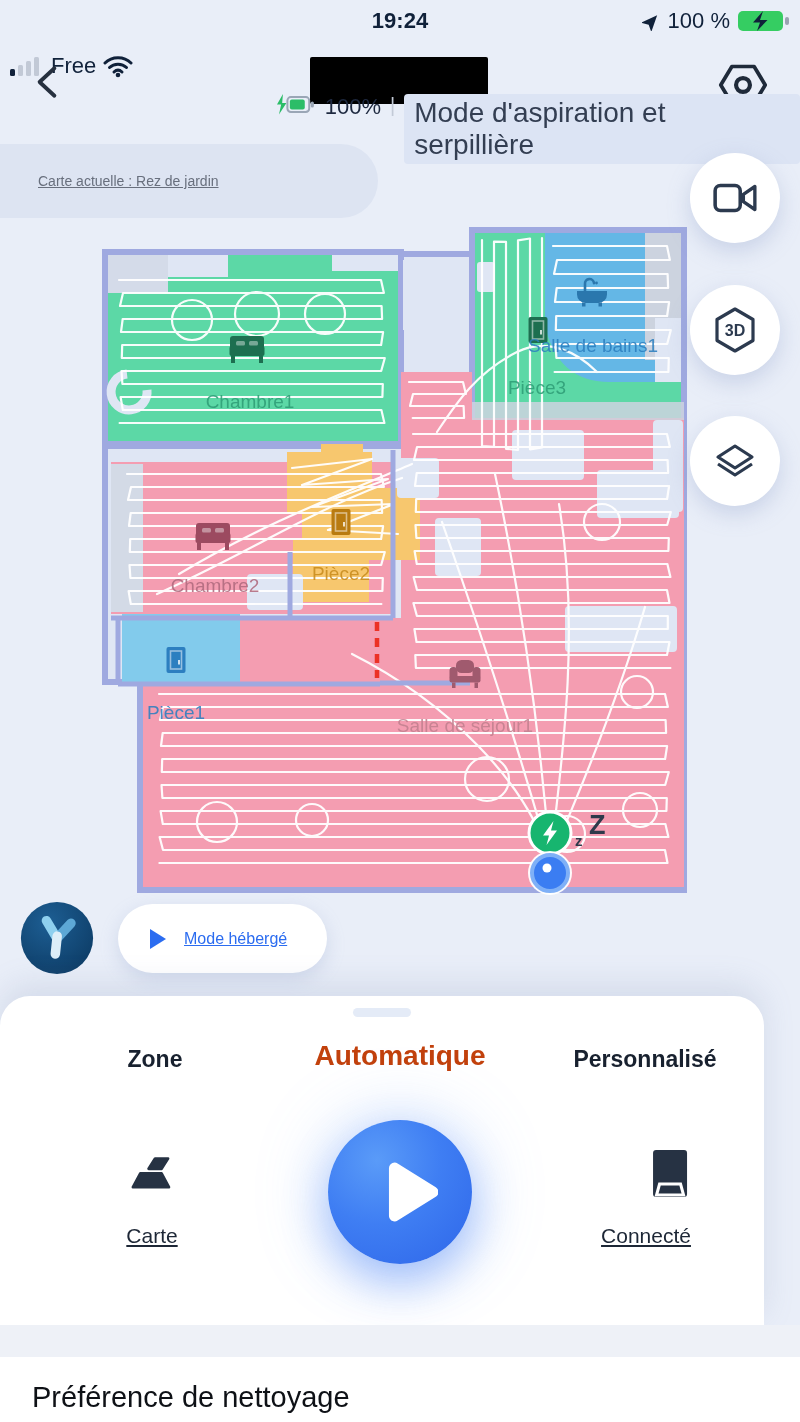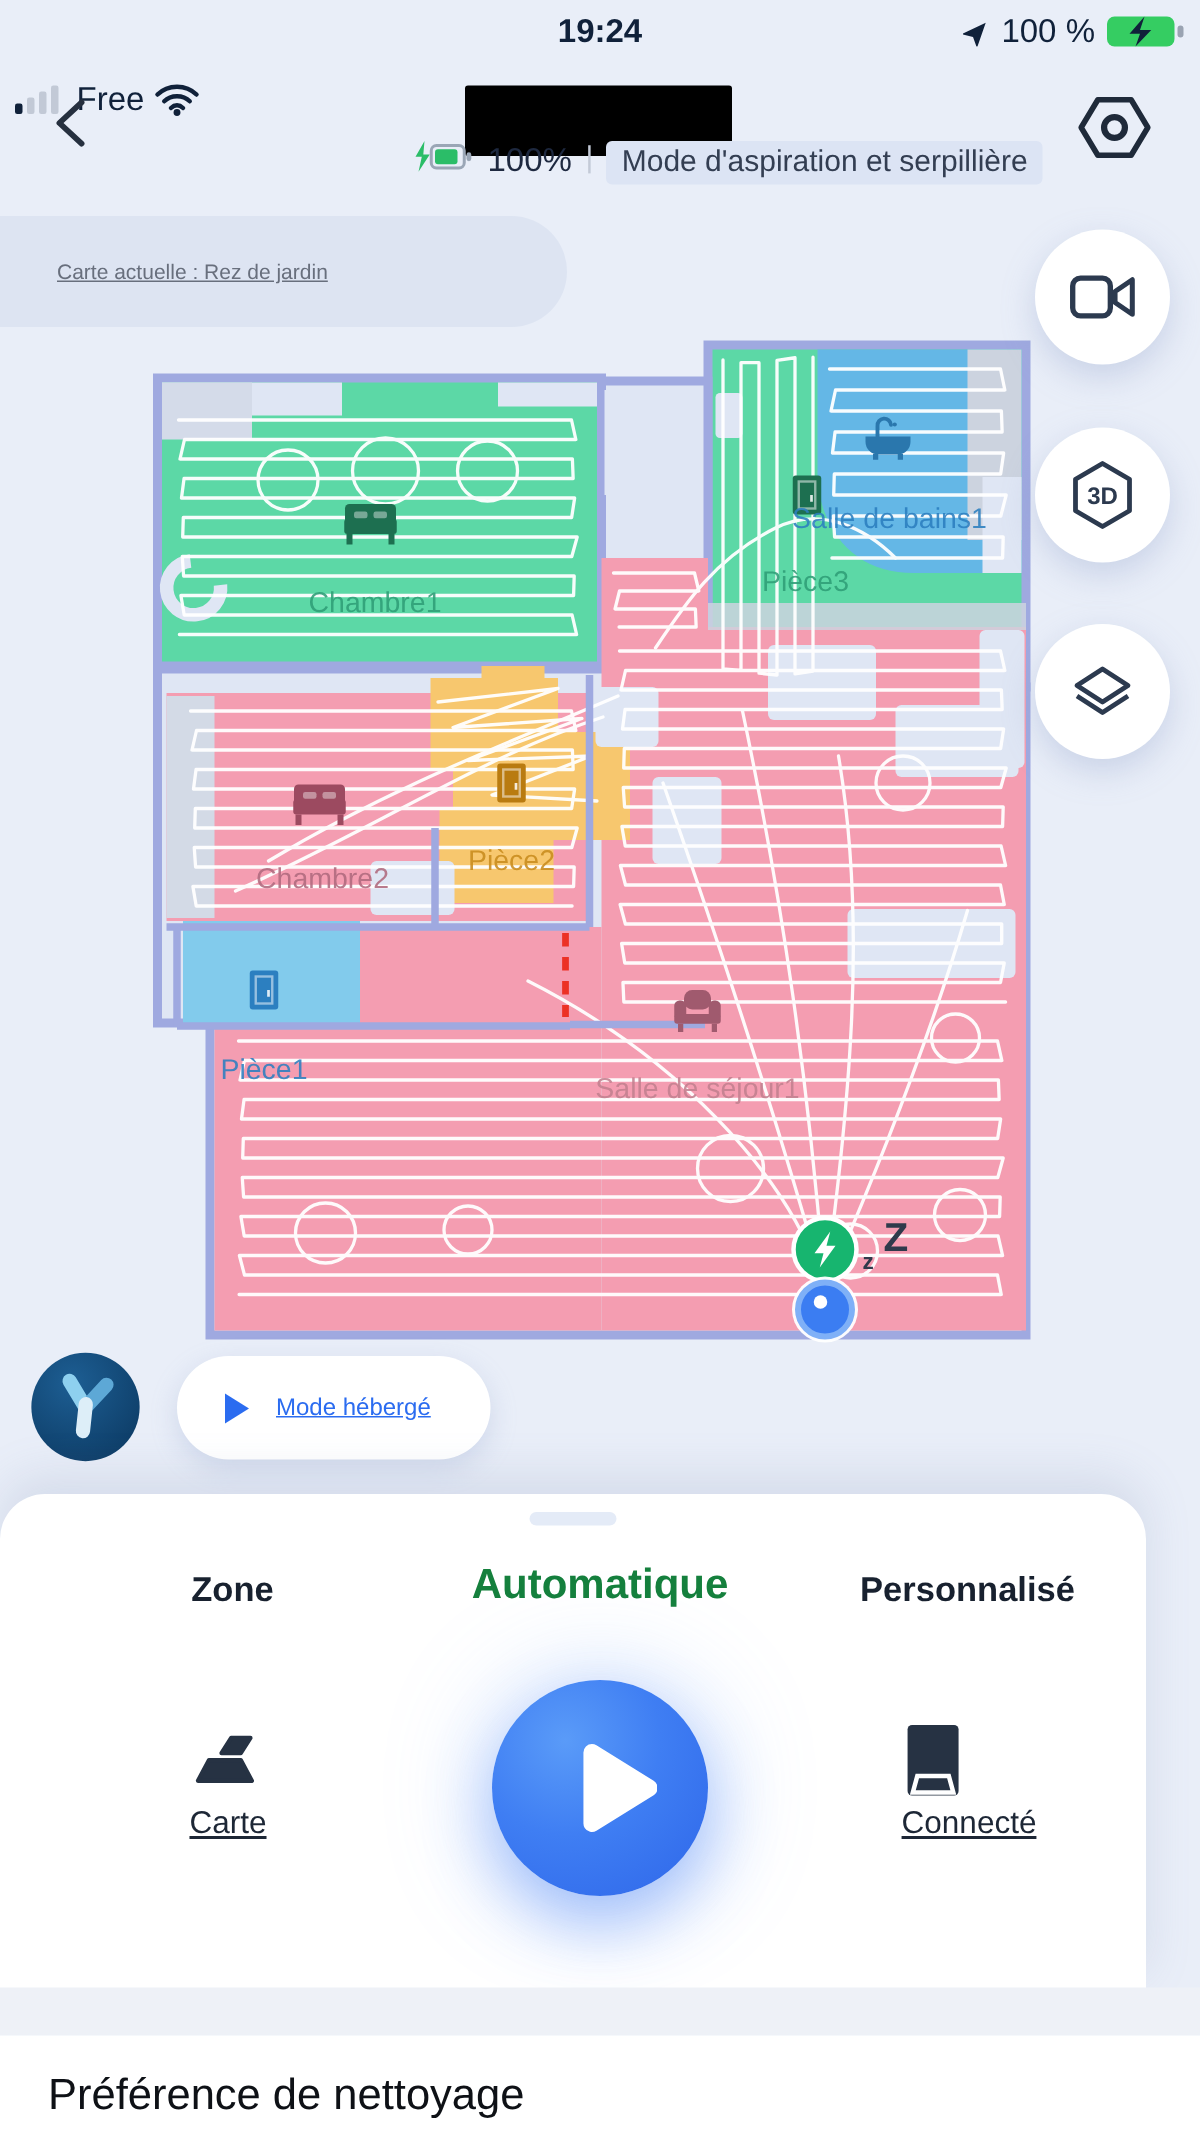--- a/index.html
+++ b/index.html
@@ -12,21 +12,21 @@
   .sb-time{position:absolute;left:0;top:8px;width:100%;text-align:center;font-size:22px;font-weight:700;color:#10213a;}
   .sb-right{position:absolute;right:10px;top:8px;display:flex;align-items:center;gap:7px;}
   .sb-batt-text{font-size:22px;color:#10213a;}
   
   .back-btn{position:absolute;left:32px;top:64px;width:30px;height:36px;cursor:pointer;}
   .redacted{position:absolute;left:310px;top:57px;width:178px;height:47px;background:#000;border-radius:2px;}
   .settings-btn{position:absolute;right:32px;top:60px;width:50px;height:50px;cursor:pointer;}
   .subheader{position:absolute;left:276px;top:94px;display:flex;align-items:flex-start;gap:9px;height:34px;}
   .sub-batt-pct{font-size:22px;font-weight:500;color:#1e2940;}
   .sub-sep{font-size:20px;color:#c3cad7;}
-  .mode-pill{background:#dce4f4;border-radius:4px;padding:3px 10px;font-size:20px;color:#333e52;}
+  .mode-pill{background:#dce4f4;border-radius:4px;padding:3px 10px;font-size:28px;color:#333e52;}
   
   .map-pill{position:absolute;left:0;top:144px;width:378px;height:74px;background:#dde4f2;
             border-radius:0 37px 37px 0;display:flex;align-items:center;cursor:pointer;}
   .map-pill span{margin-left:38px;font-size:14px;color:#686f7d;text-decoration:underline;}
   
   .fab{position:absolute;left:690px;width:90px;height:90px;border-radius:50%;background:#fff;
        box-shadow:0 8px 22px rgba(140,158,200,.35);display:flex;align-items:center;justify-content:center;cursor:pointer;z-index:6;}
   
   .map-wrap{position:absolute;left:97px;top:222px;width:600px;height:675px;}
   .map-label{font-weight:500;opacity:.88;}
@@ -34,22 +34,22 @@
   .yeedi-btn{position:absolute;left:19px;top:900px;width:76px;height:76px;cursor:pointer;}
   .host-pill{position:absolute;left:118px;top:904px;height:69px;background:#fff;border-radius:35px;
              box-shadow:0 6px 18px rgba(140,158,200,.28);display:flex;align-items:center;gap:16px;
              padding:0 40px 0 30px;cursor:pointer;}
   .host-pill span{font-size:16px;color:#2b6cf0;text-decoration:underline;}
   
   .sheet{position:absolute;left:0;top:996px;width:764px;height:330px;background:#fff;
          border-radius:30px 30px 0 0;box-shadow:0 -12px 30px rgba(120,140,180,.18);}
   .handle{position:absolute;left:50%;top:12px;width:58px;height:9px;margin-left:-29px;border-radius:5px;background:#e4ebf7;cursor:grab;}
   .tab{position:absolute;transform:translateX(-50%);font-weight:600;font-size:23px;color:#18212f;cursor:pointer;white-space:nowrap;}
-  .tab.active{font-size:28px;font-weight:700;color:#15803d;}
-  .action-col{position:absolute;transform:translateX(-50%);display:flex;flex-direction:column;align-items:flex-start;gap:2px;cursor:pointer;}
+  .tab.active{font-size:28px;font-weight:700;color:#c2410c;}
+  .action-col{position:absolute;transform:translateX(-50%);display:flex;flex-direction:column;align-items:flex-end;gap:22px;cursor:pointer;}
   .action-col span{font-size:21px;color:#1d2736;text-decoration:underline;}
   .play-btn{position:absolute;left:328px;top:124px;width:144px;height:144px;border-radius:50%;cursor:pointer;
             background:radial-gradient(circle at 34% 28%, #5a9bf8 0%, #3f7ef3 45%, #2e66e9 100%);
             box-shadow:0 20px 45px rgba(77,134,246,.45), 0 0 70px rgba(110,160,250,.35);
             display:flex;align-items:center;justify-content:center;}
   
   .grey-band{position:absolute;left:0;top:1325px;width:100%;height:32px;background:#eef1f7;}
   .white-sec{position:absolute;left:0;top:1357px;width:100%;height:65px;background:#fff;}
   .sec-title{position:absolute;left:32px;top:24px;font-size:29px;font-weight:400;color:#0e1116;white-space:nowrap;}
 </style>

